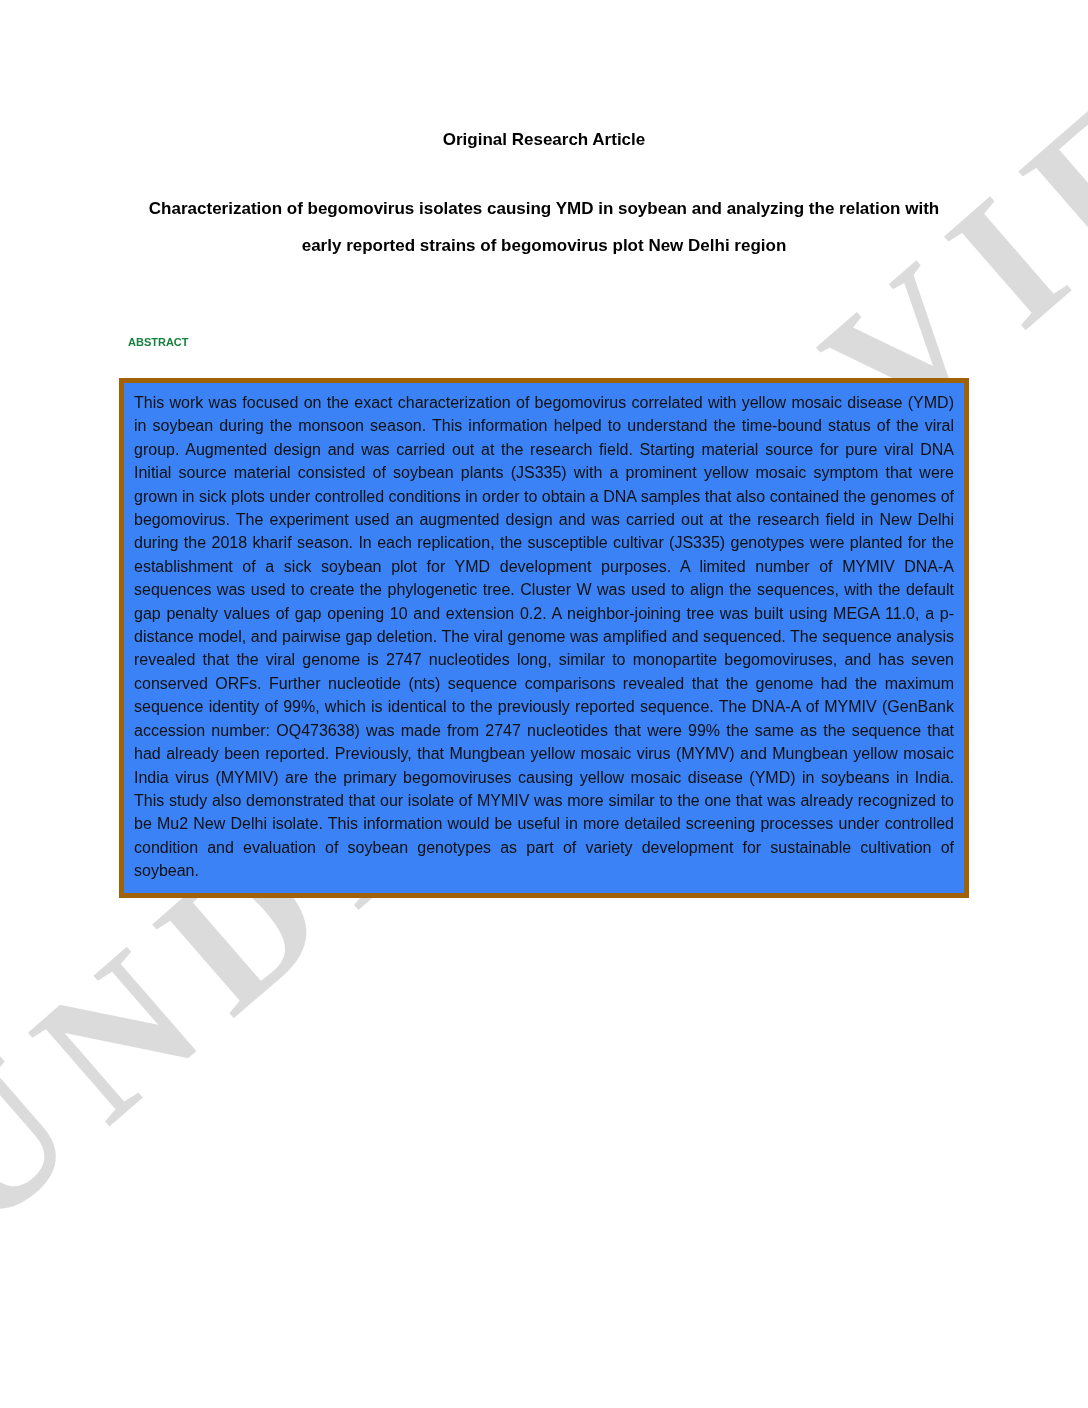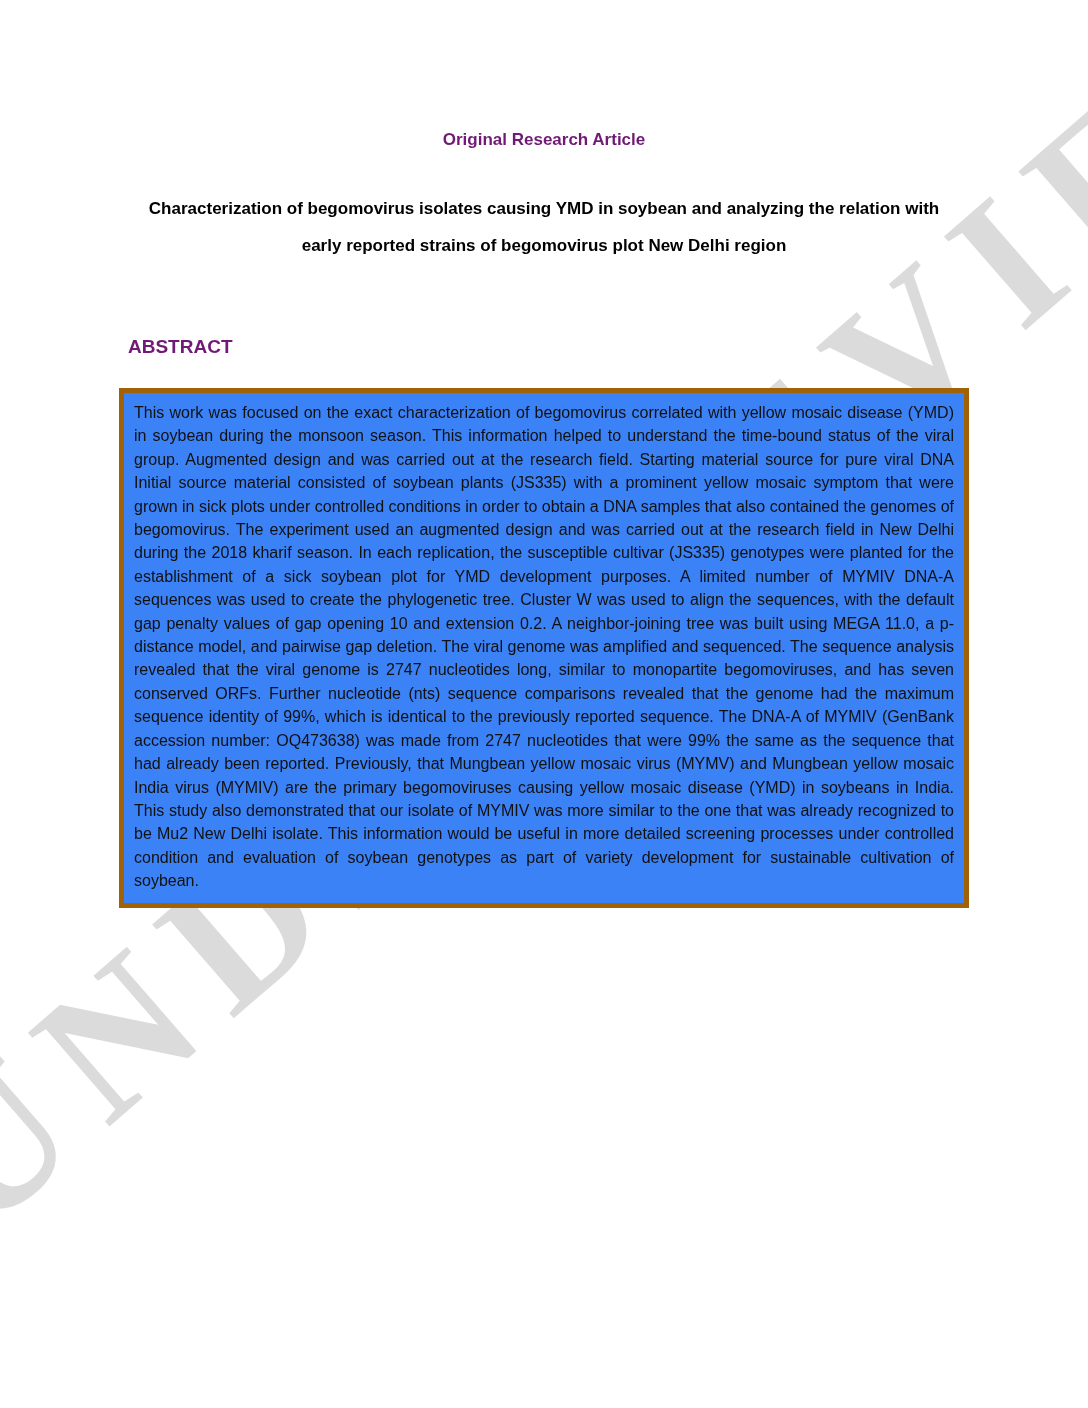--- a/index.html
+++ b/index.html
@@ -34,36 +34,36 @@
   }
   .content {
     position: relative;
     z-index: 1;
   }
   .article-type {
     padding-top: 130px;
     text-align: center;
     font-weight: bold;
     font-size: 17px;
-    color: #701a75;
+    color: #000000;
   }
   .paper-title {
     margin: 40px auto 0 auto;
     max-width: 810px;
     text-align: center;
     font-weight: bold;
     font-size: 17px;
     line-height: 37px;
     color: #000000;
   }
   .abstract-heading {
     margin: 72px 0 0 128px;
     font-weight: bold;
-    font-size: 19px;
-    color: #701a75;
+    font-size: 11px;
+    color: #15803d;
   }
   .abstract-box {
     margin: 30px 119px 6px 119px;
     border: 5px solid #a16207;
     background: #3b82f6;
     padding: 8px 10px 10px 10px;
     box-sizing: border-box;
   }
   .abstract-text {
     margin: 0;

